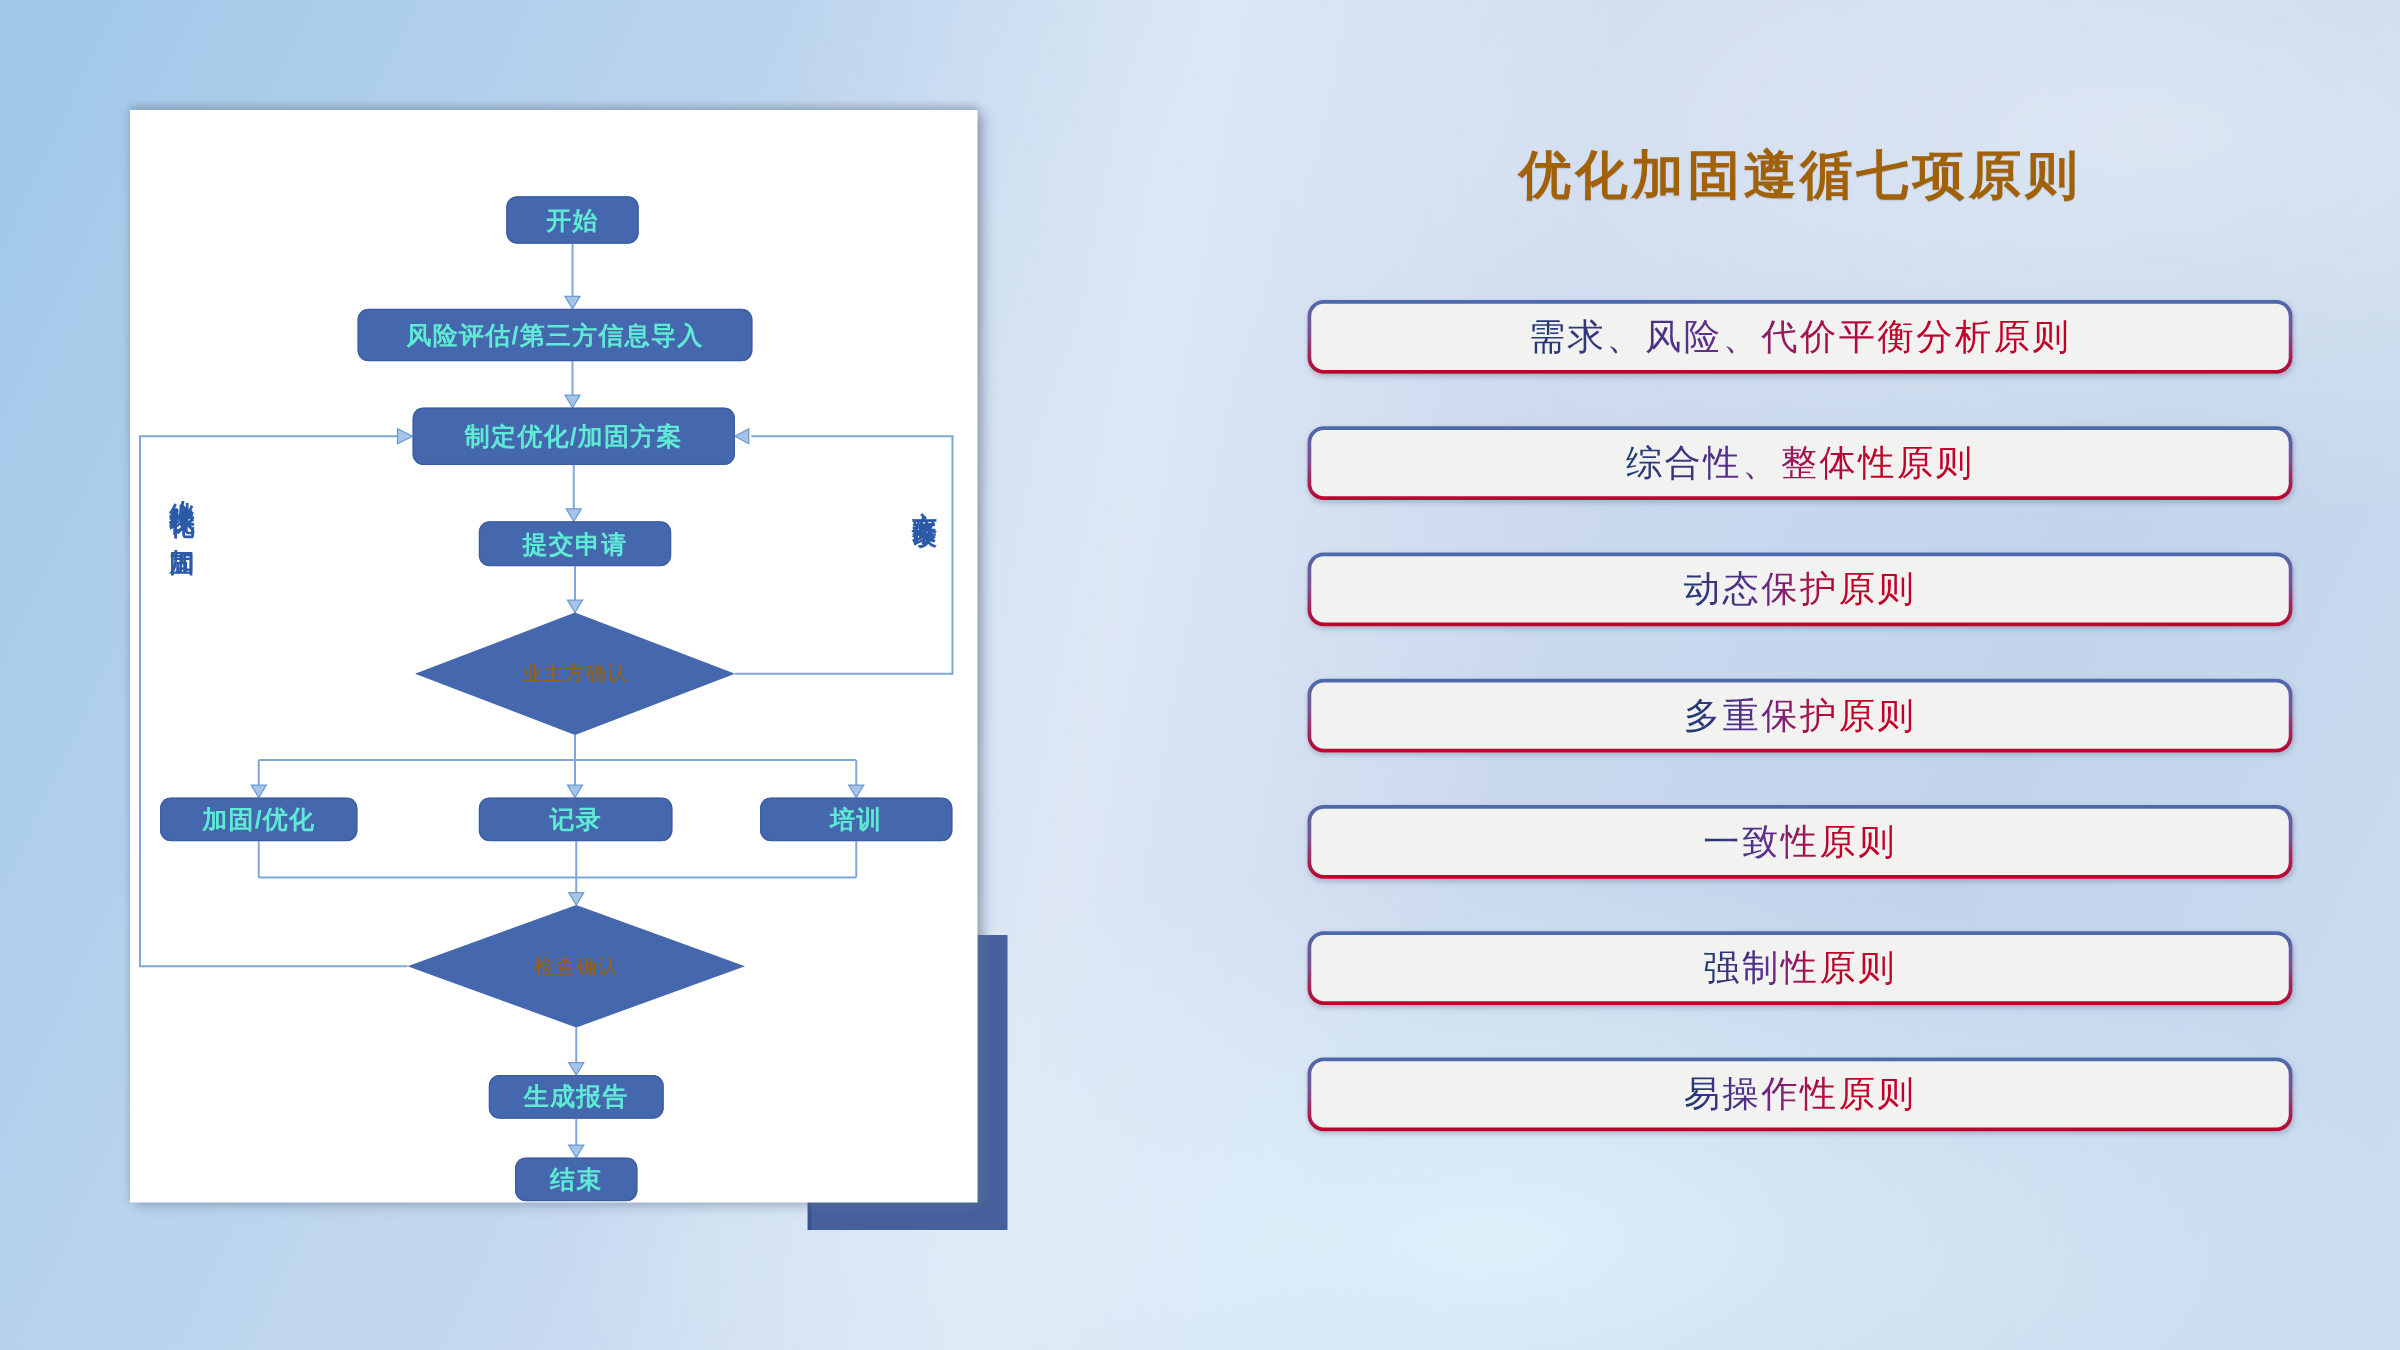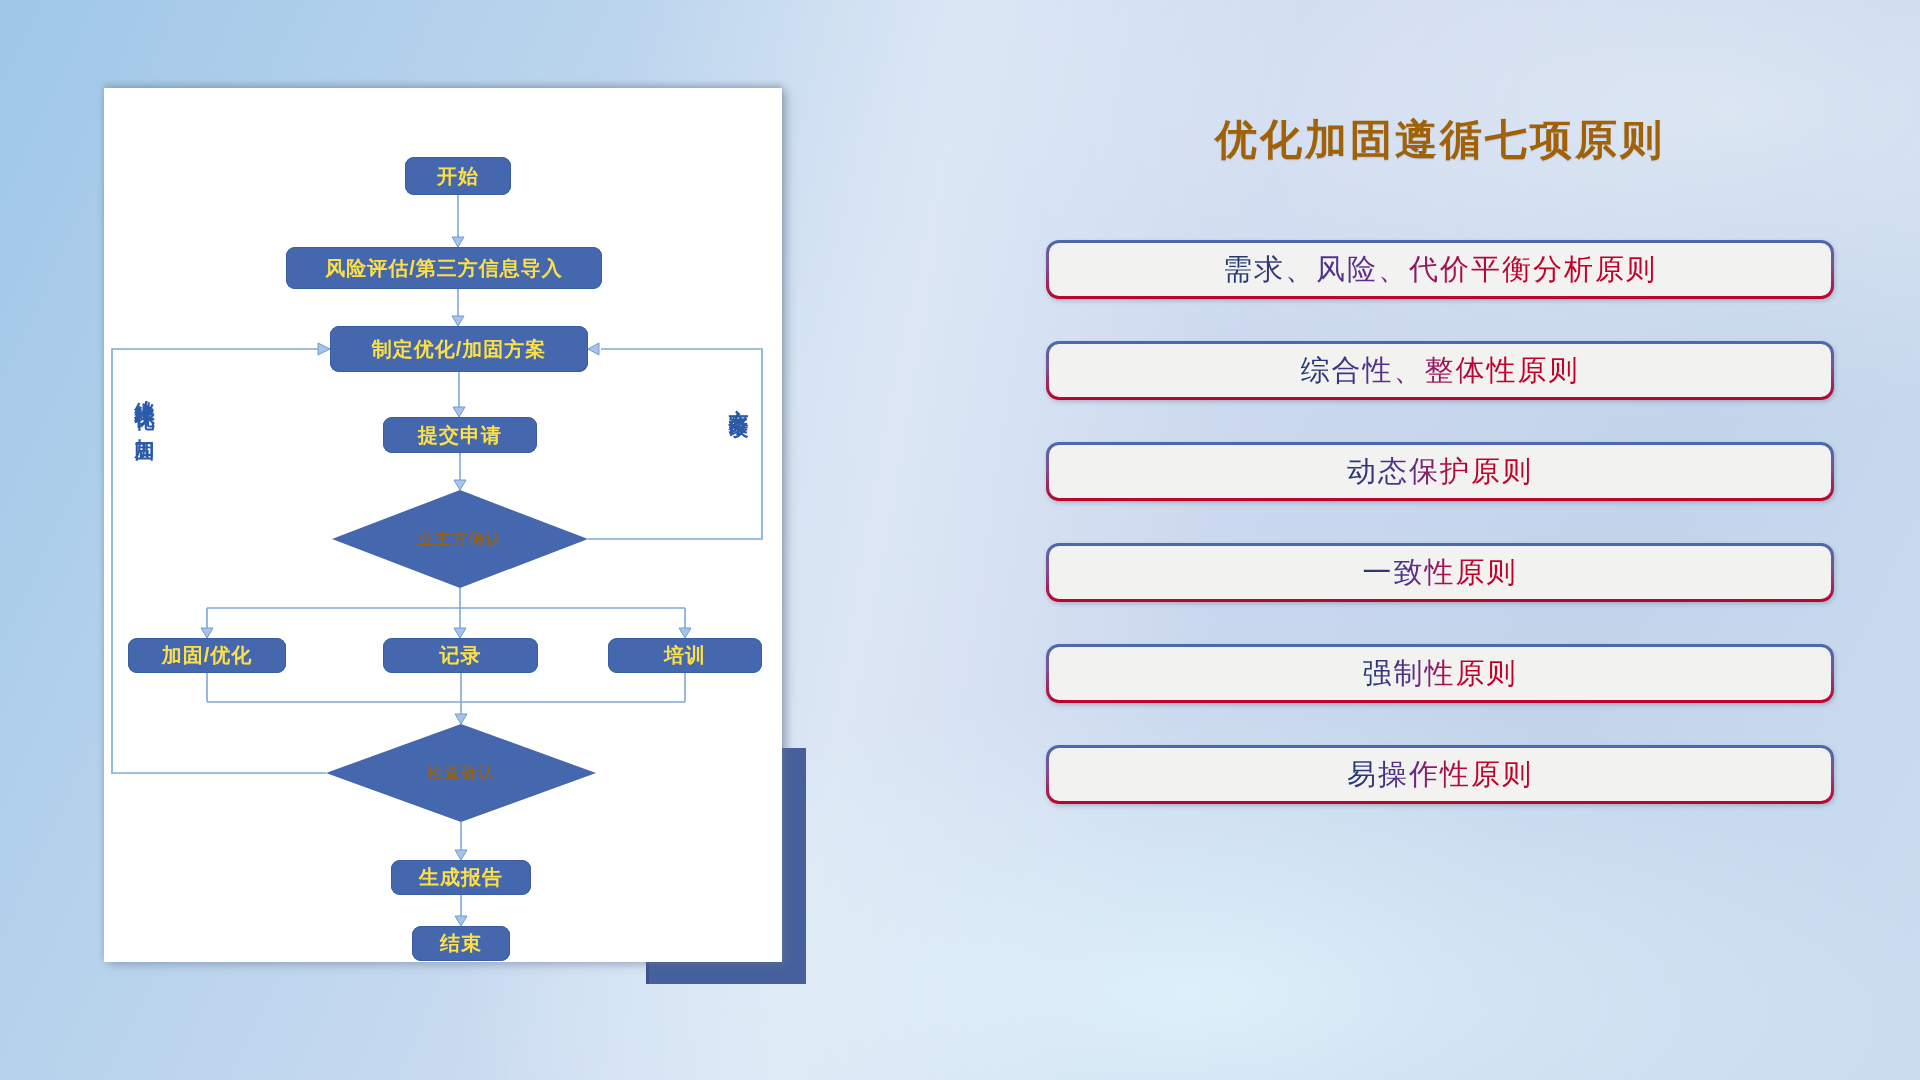--- a/index.html
+++ b/index.html
@@ -24,21 +24,21 @@
     position: absolute; left: 104px; top: 88px; width: 678px; height: 874px;
     background: #ffffff;
     box-shadow: 0 -3px 6px rgba(105,115,135,0.40), 5px 3px 9px rgba(100,115,140,0.45);
   }
   .card svg { position: absolute; left: 0; top: 0; }
 
   .node {
     position: absolute;
     background: #4467ae;
     border-radius: 9px;
-    color: #fde047;
+    color: #5eead4;
     font-weight: bold;
     display: flex; align-items: center; justify-content: center;
     letter-spacing: 1px;
     box-shadow: inset 0 0 0 1px #3d5da2;
   }
   .node.sz-s  { font-size: 20px; }
   .node.sz-m  { font-size: 20px; }
   .diamond-label {
     position: absolute;
     color: #a16207; font-weight: normal; font-size: 16px;
@@ -175,20 +175,25 @@
       <span class="principle-text">综合性、整体性原则</span>
     </div>
   </div>
   <div class="principle-box">
     <div class="principle-inner">
       <span class="principle-text">动态保护原则</span>
     </div>
   </div>
   <div class="principle-box">
     <div class="principle-inner">
+      <span class="principle-text">多重保护原则</span>
+    </div>
+  </div>
+  <div class="principle-box">
+    <div class="principle-inner">
       <span class="principle-text">一致性原则</span>
     </div>
   </div>
   <div class="principle-box">
     <div class="principle-inner">
       <span class="principle-text">强制性原则</span>
     </div>
   </div>
   <div class="principle-box">
     <div class="principle-inner">

